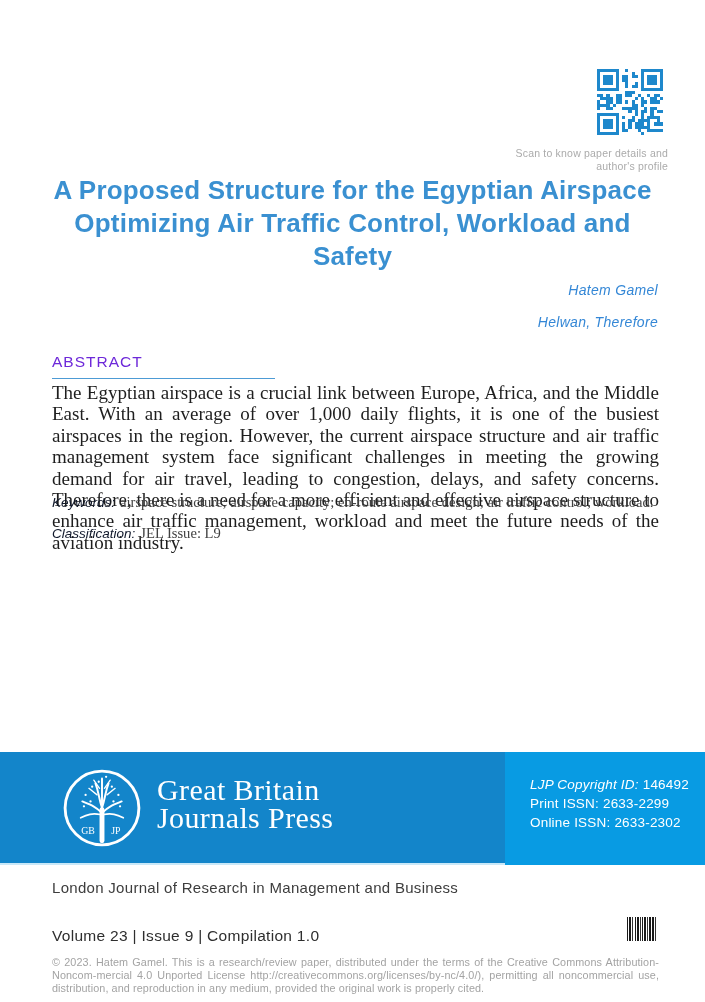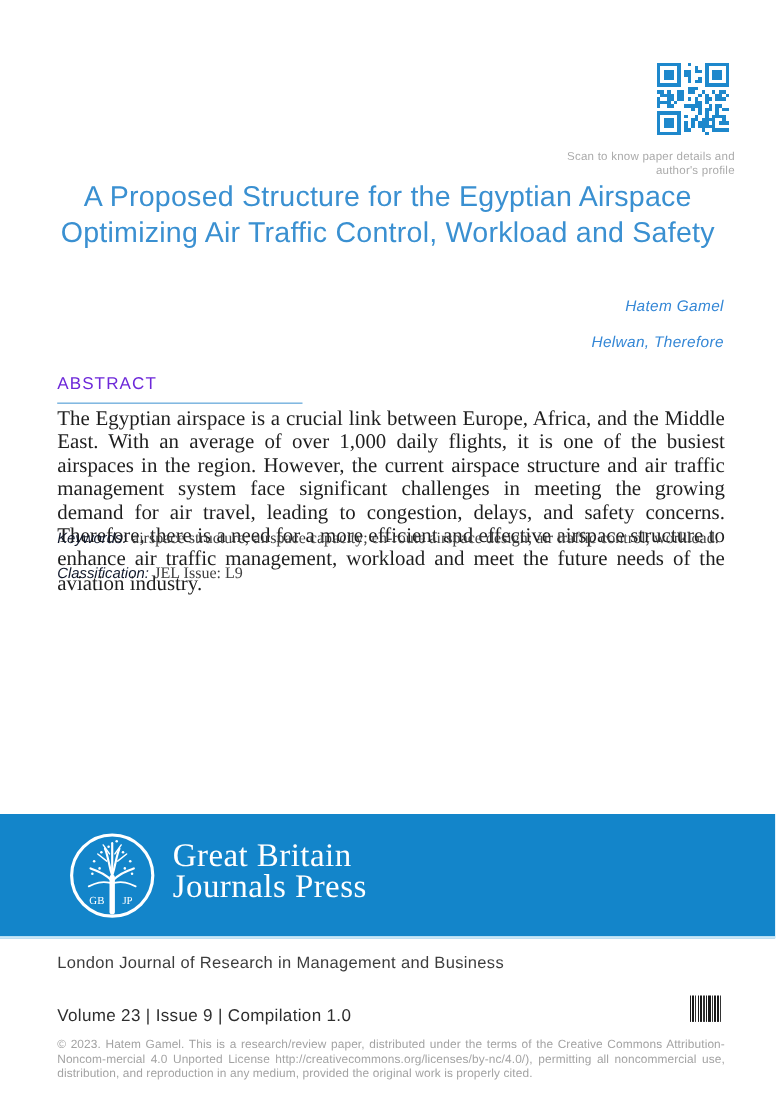--- a/index.html
+++ b/index.html
@@ -1,35 +1,35 @@
 <!DOCTYPE html>
 <html><head>
 <meta charset="utf-8">
 <style>
   * { margin:0; padding:0; box-sizing:border-box; }
   html,body { background:#ffffff; }
   .page {
-    position:relative; width:705px; height:988px; margin:0 auto;
+    position:relative; width:705px; height:988px; margin:12px auto;
     background:#ffffff; overflow:hidden;
     font-family:"Liberation Sans", sans-serif;
   }
 
   
   .qr-block { position:absolute; top:57px; right:37px; text-align:right; }
   .qr { display:inline-block; margin-right:5px; }
   .qr svg { display:block; width:66px; height:66px; shape-rendering:crispEdges; }
   .qr-caption {
     margin-top:8px; font-size:10.5px; line-height:13px; color:#ababab;
     text-align:right; letter-spacing:0.2px;
   }
 
   
   .title {
     position:absolute; top:162px; left:32px; width:641px;
-    font-size:26px; line-height:33px; font-weight:400;
+    font-size:26px; line-height:33px; font-weight:700;
     color:#3a90d1; text-align:center; letter-spacing:0.2px;
   }
   .author, .affiliation {
     position:absolute; right:47px; text-align:left;
     font-size:14px; font-style:italic; color:#3487d6; letter-spacing:0.3px;
   }
   .author { top:270px; }
   .affiliation { top:302px; }
 
   
@@ -149,20 +149,27 @@
       </g>
       <text x="33" y="82" text-anchor="middle" font-size="12" fill="#ffffff" font-family="Liberation Serif, serif">GB</text>
       <text x="67" y="82" text-anchor="middle" font-size="12" fill="#ffffff" font-family="Liberation Serif, serif">JP</text>
     </svg>
 
     <div class="publisher-name">
       <span>Great Britain</span><br>
       <span>Journals Press</span>
     </div>
 
+    <div class="band-panel">
+      <div>
+        <span class="panel-label">LJP Copyright ID:</span><span>146492</span>
+      </div>
+      <div>Print ISSN: 2633-2299</div>
+      <div>Online ISSN: 2633-2302</div>
+    </div>
   </div>
 
   <p class="journal-name">London Journal of Research in Management and Business</p>
   <p class="issue-line">Volume 23 | Issue 9 | Compilation 1.0</p>
   <div class="barcode"></div>
   <p class="license">© 2023. Hatem Gamel. This is a research/review paper, distributed under the terms of the Creative Commons Attribution-Noncom-mercial 4.0 Unported License http://creativecommons.org/licenses/by-nc/4.0/), permitting all noncommercial use, distribution, and reproduction in any medium, provided the original work is properly cited.</p>
 
 </div>
 
 </body></html>

